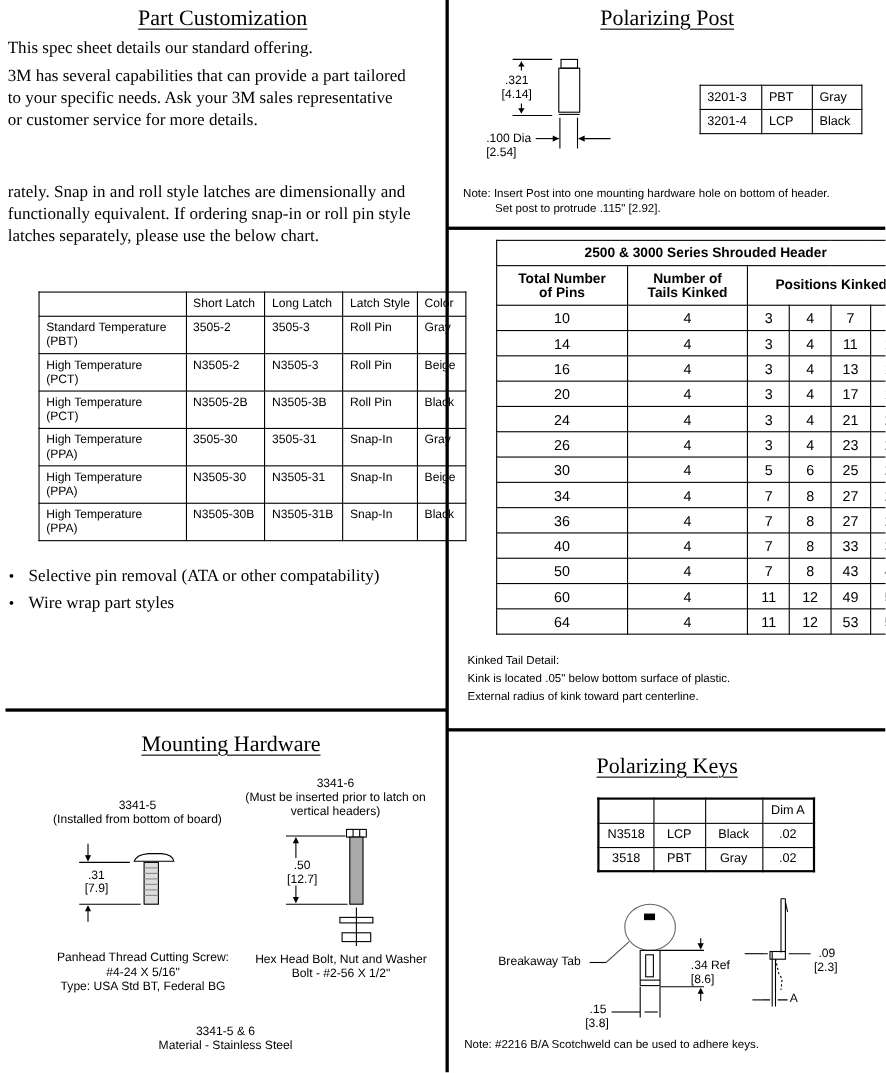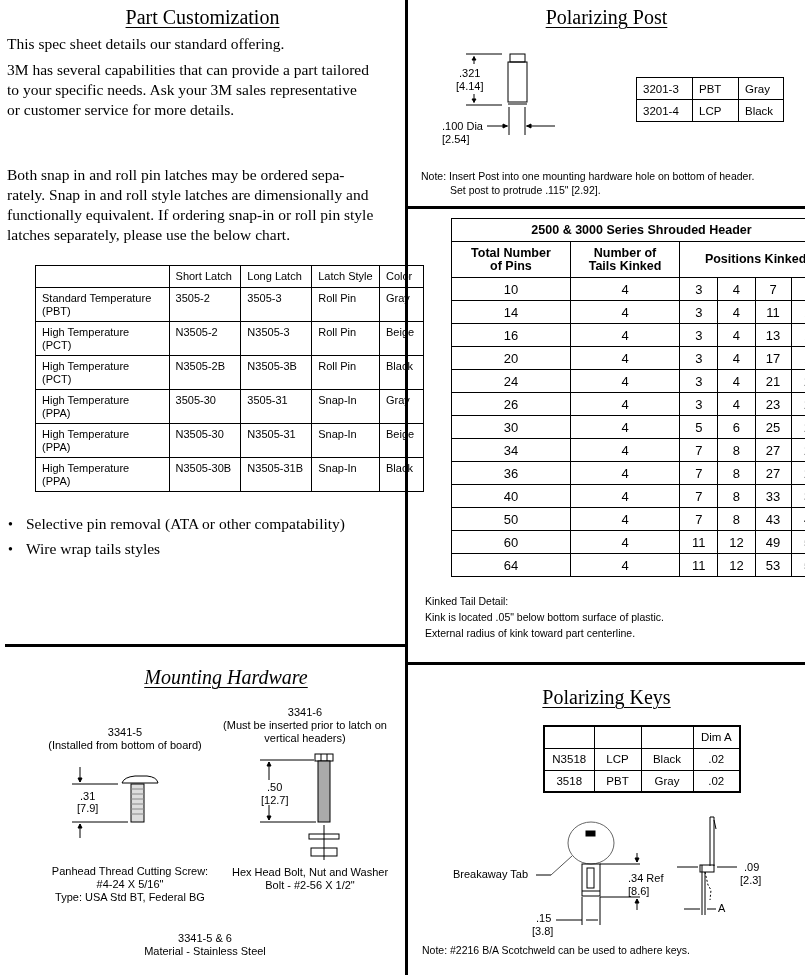--- a/index.html
+++ b/index.html
@@ -46,21 +46,20 @@
 
 <section>
   <div class="title abs" style="left:0; width:405px; top:6px;">Part Customization</div>
   <div class="para abs" style="left:7px; top:34px;">This spec sheet details our standard offering.</div>
   <div class="abs" style="left:7px; top:60px;">
     <div class="para">3M has several capabilities that can provide a part tailored</div>
     <div class="para">to your specific needs. Ask your 3M sales representative</div>
     <div class="para">or customer service for more details.</div>
   </div>
   <div class="abs" style="left:7px; top:165px;">
-    <div class="para">Both snap in and roll pin latches may be ordered sepa-</div>
     <div class="para">rately.  Snap in and roll style latches are dimensionally and</div>
     <div class="para">functionally equivalent. If ordering snap-in or roll pin style</div>
     <div class="para">latches separately, please use the below chart.</div>
   </div>
 
   <table class="latch-tbl">
     <colgroup>
         <col style="width:134px">
         <col style="width:72px">
         <col style="width:71px">
@@ -133,21 +132,21 @@
       <td>N3505-30B</td>
       <td>N3505-31B</td>
       <td>Snap-In</td>
       <td>Black</td>
     </tr>
   </tbody>
     </table>
 
   <ul class="bullet-list">
     <li>Selective pin removal (ATA or other compatability)</li>
-    <li>Wire wrap tails styles</li>
+    <li>Wire wrap part styles</li>
   </ul>
 </section>
 
 <section>
   <div class="title abs" style="left:408px; width:397px; top:6px;">Polarizing Post</div>
 
   <svg style="left:0; top:0;" width="805" height="210">
     <g stroke="#000" stroke-width="1" fill="none">
 
       <line x1="466" y1="54" x2="502" y2="54"></line>
@@ -335,21 +334,21 @@
   </table>
 
   <div class="abs sans" style="left:425px; top:593px; font-size:10.5px; line-height:16px;">
     <div>Kinked Tail Detail:</div>
     <div>Kink is located .05" below bottom surface of plastic.</div>
     <div>External radius of kink toward part centerline.</div>
   </div>
 </section>
 
 <section>
-  <div class="title abs" style="left:16px; width:420px; top:666px;font-style:italic;">Mounting Hardware</div>
+  <div class="title abs" style="left:0; width:420px; top:666px;">Mounting Hardware</div>
 
   <div class="abs sans center" style="left:20px; width:210px; top:726px; font-size:11px; line-height:13px;">
     <div>3341-5</div>
     <div>(Installed from bottom of board)</div>
   </div>
   <div class="abs sans center" style="left:210px; width:190px; top:706px; font-size:11px; line-height:13px;">
     <div>3341-6</div>
     <div>(Must be inserted prior to latch on</div>
     <div>vertical headers)</div>
   </div>

